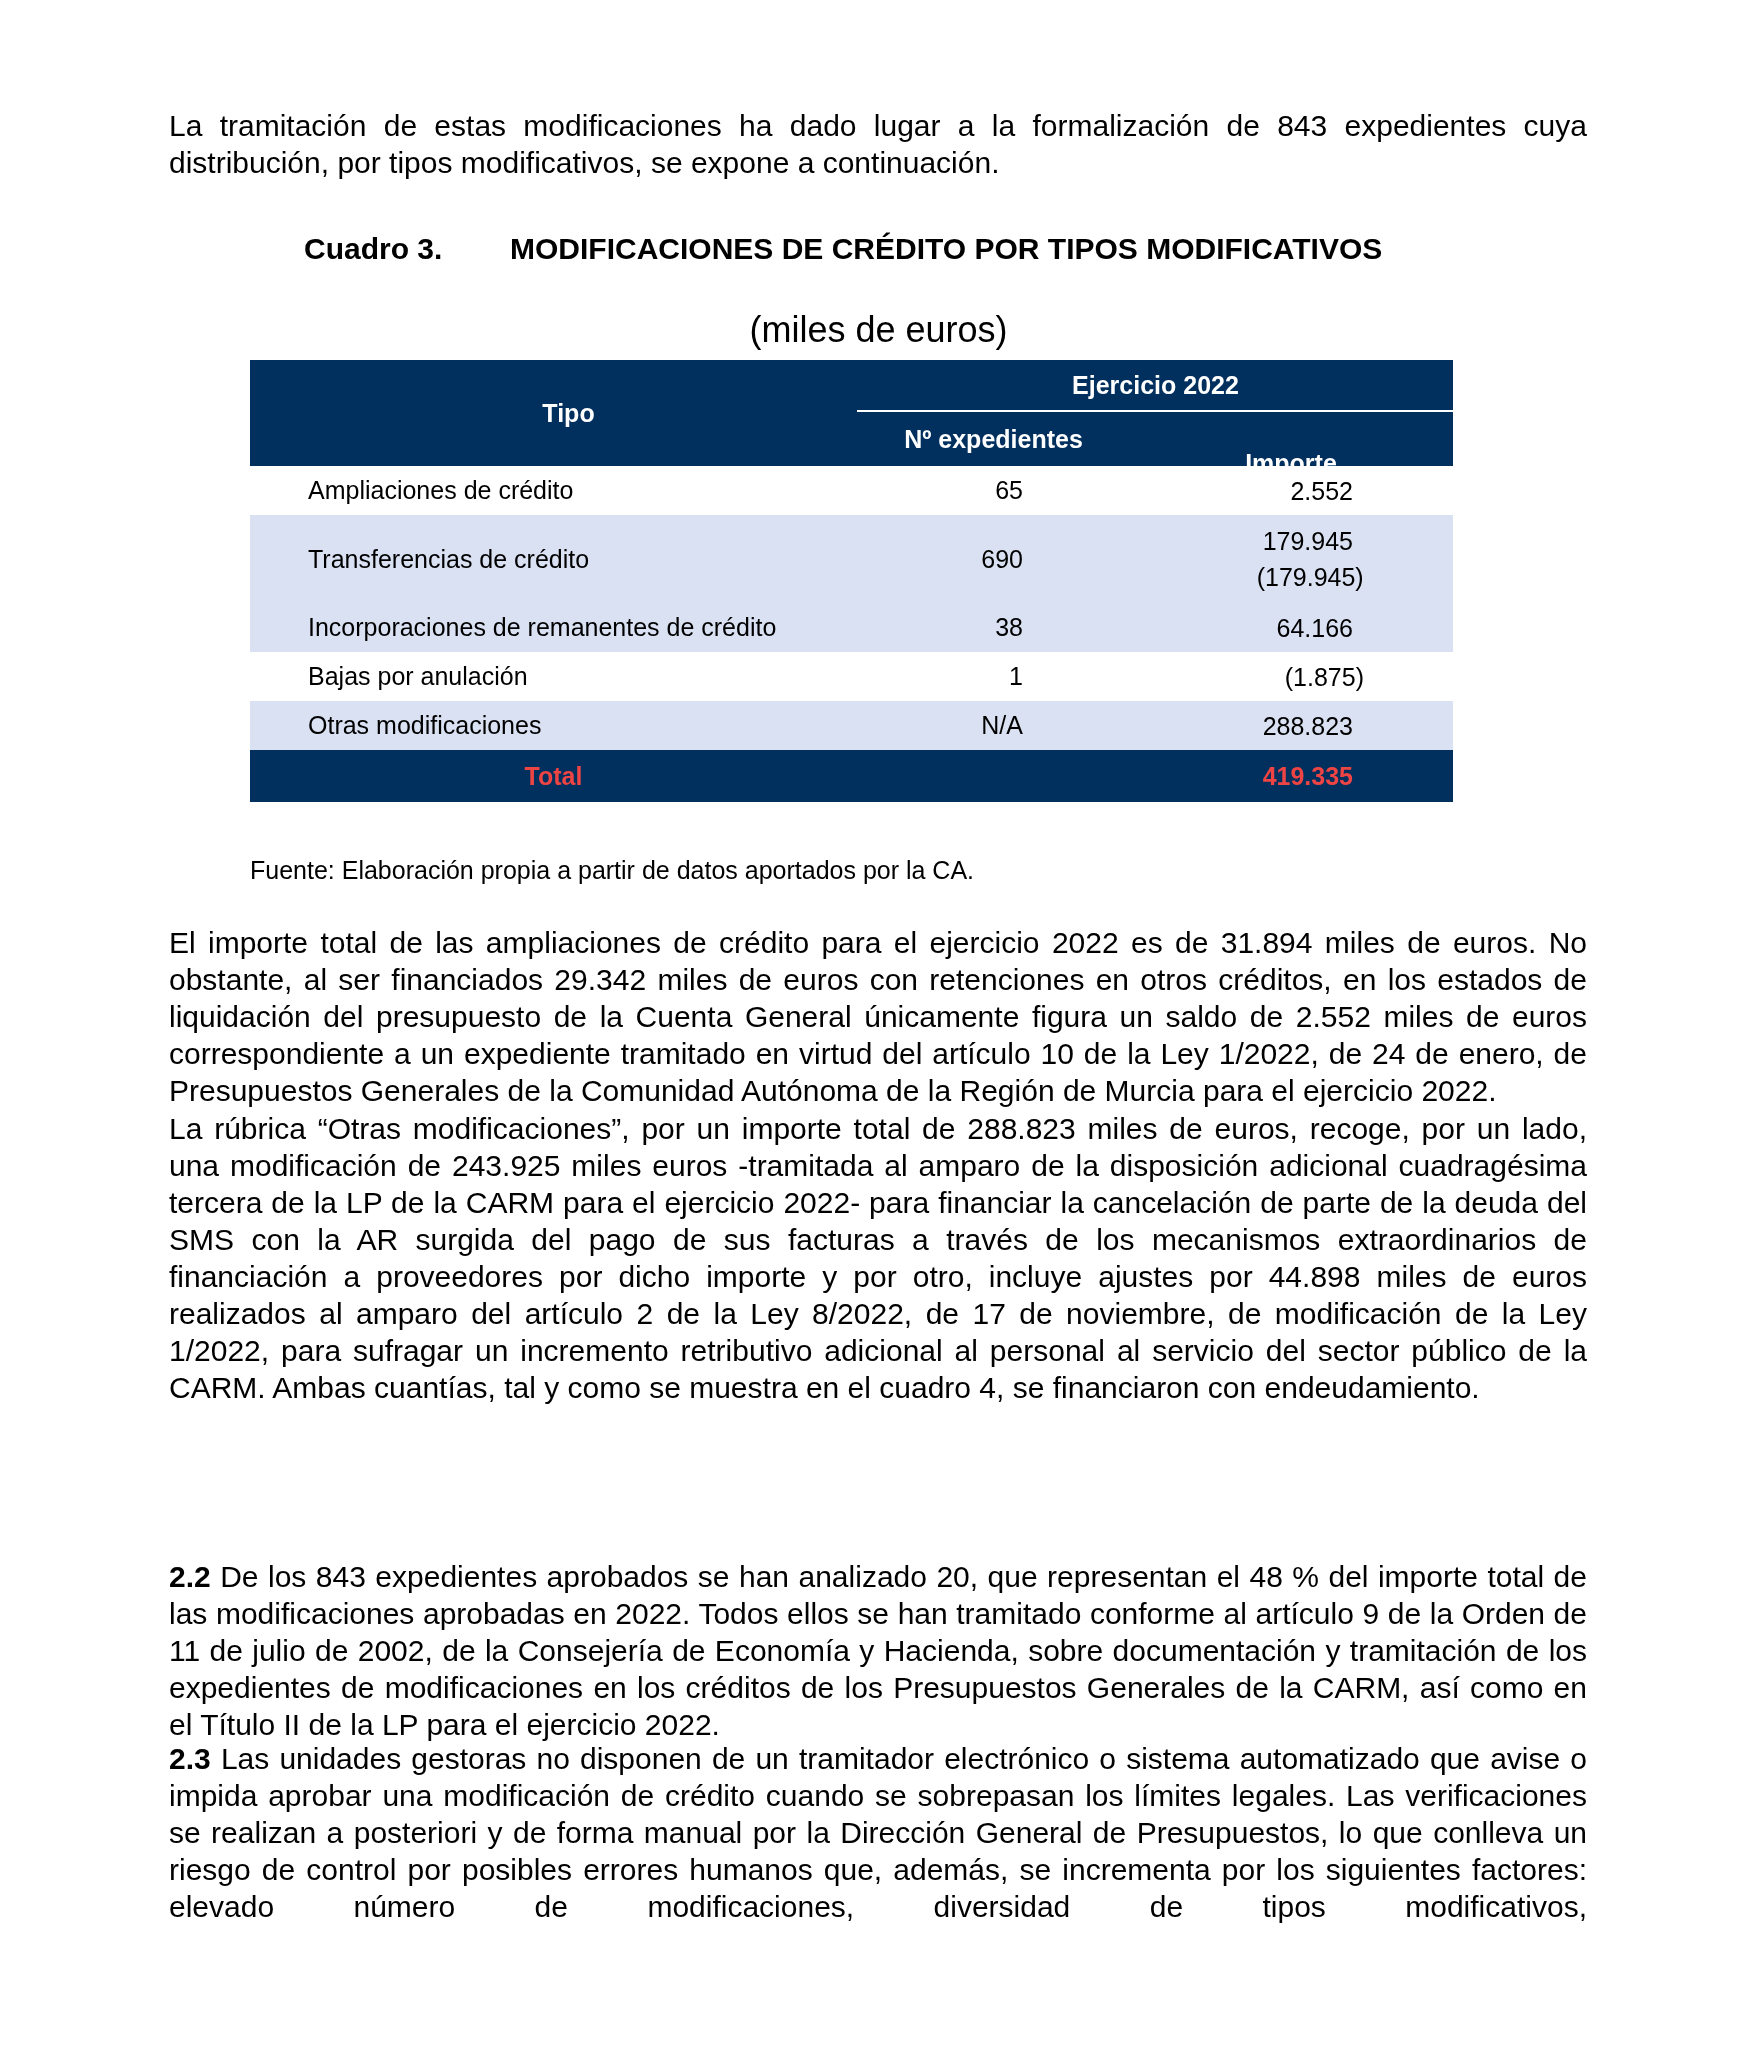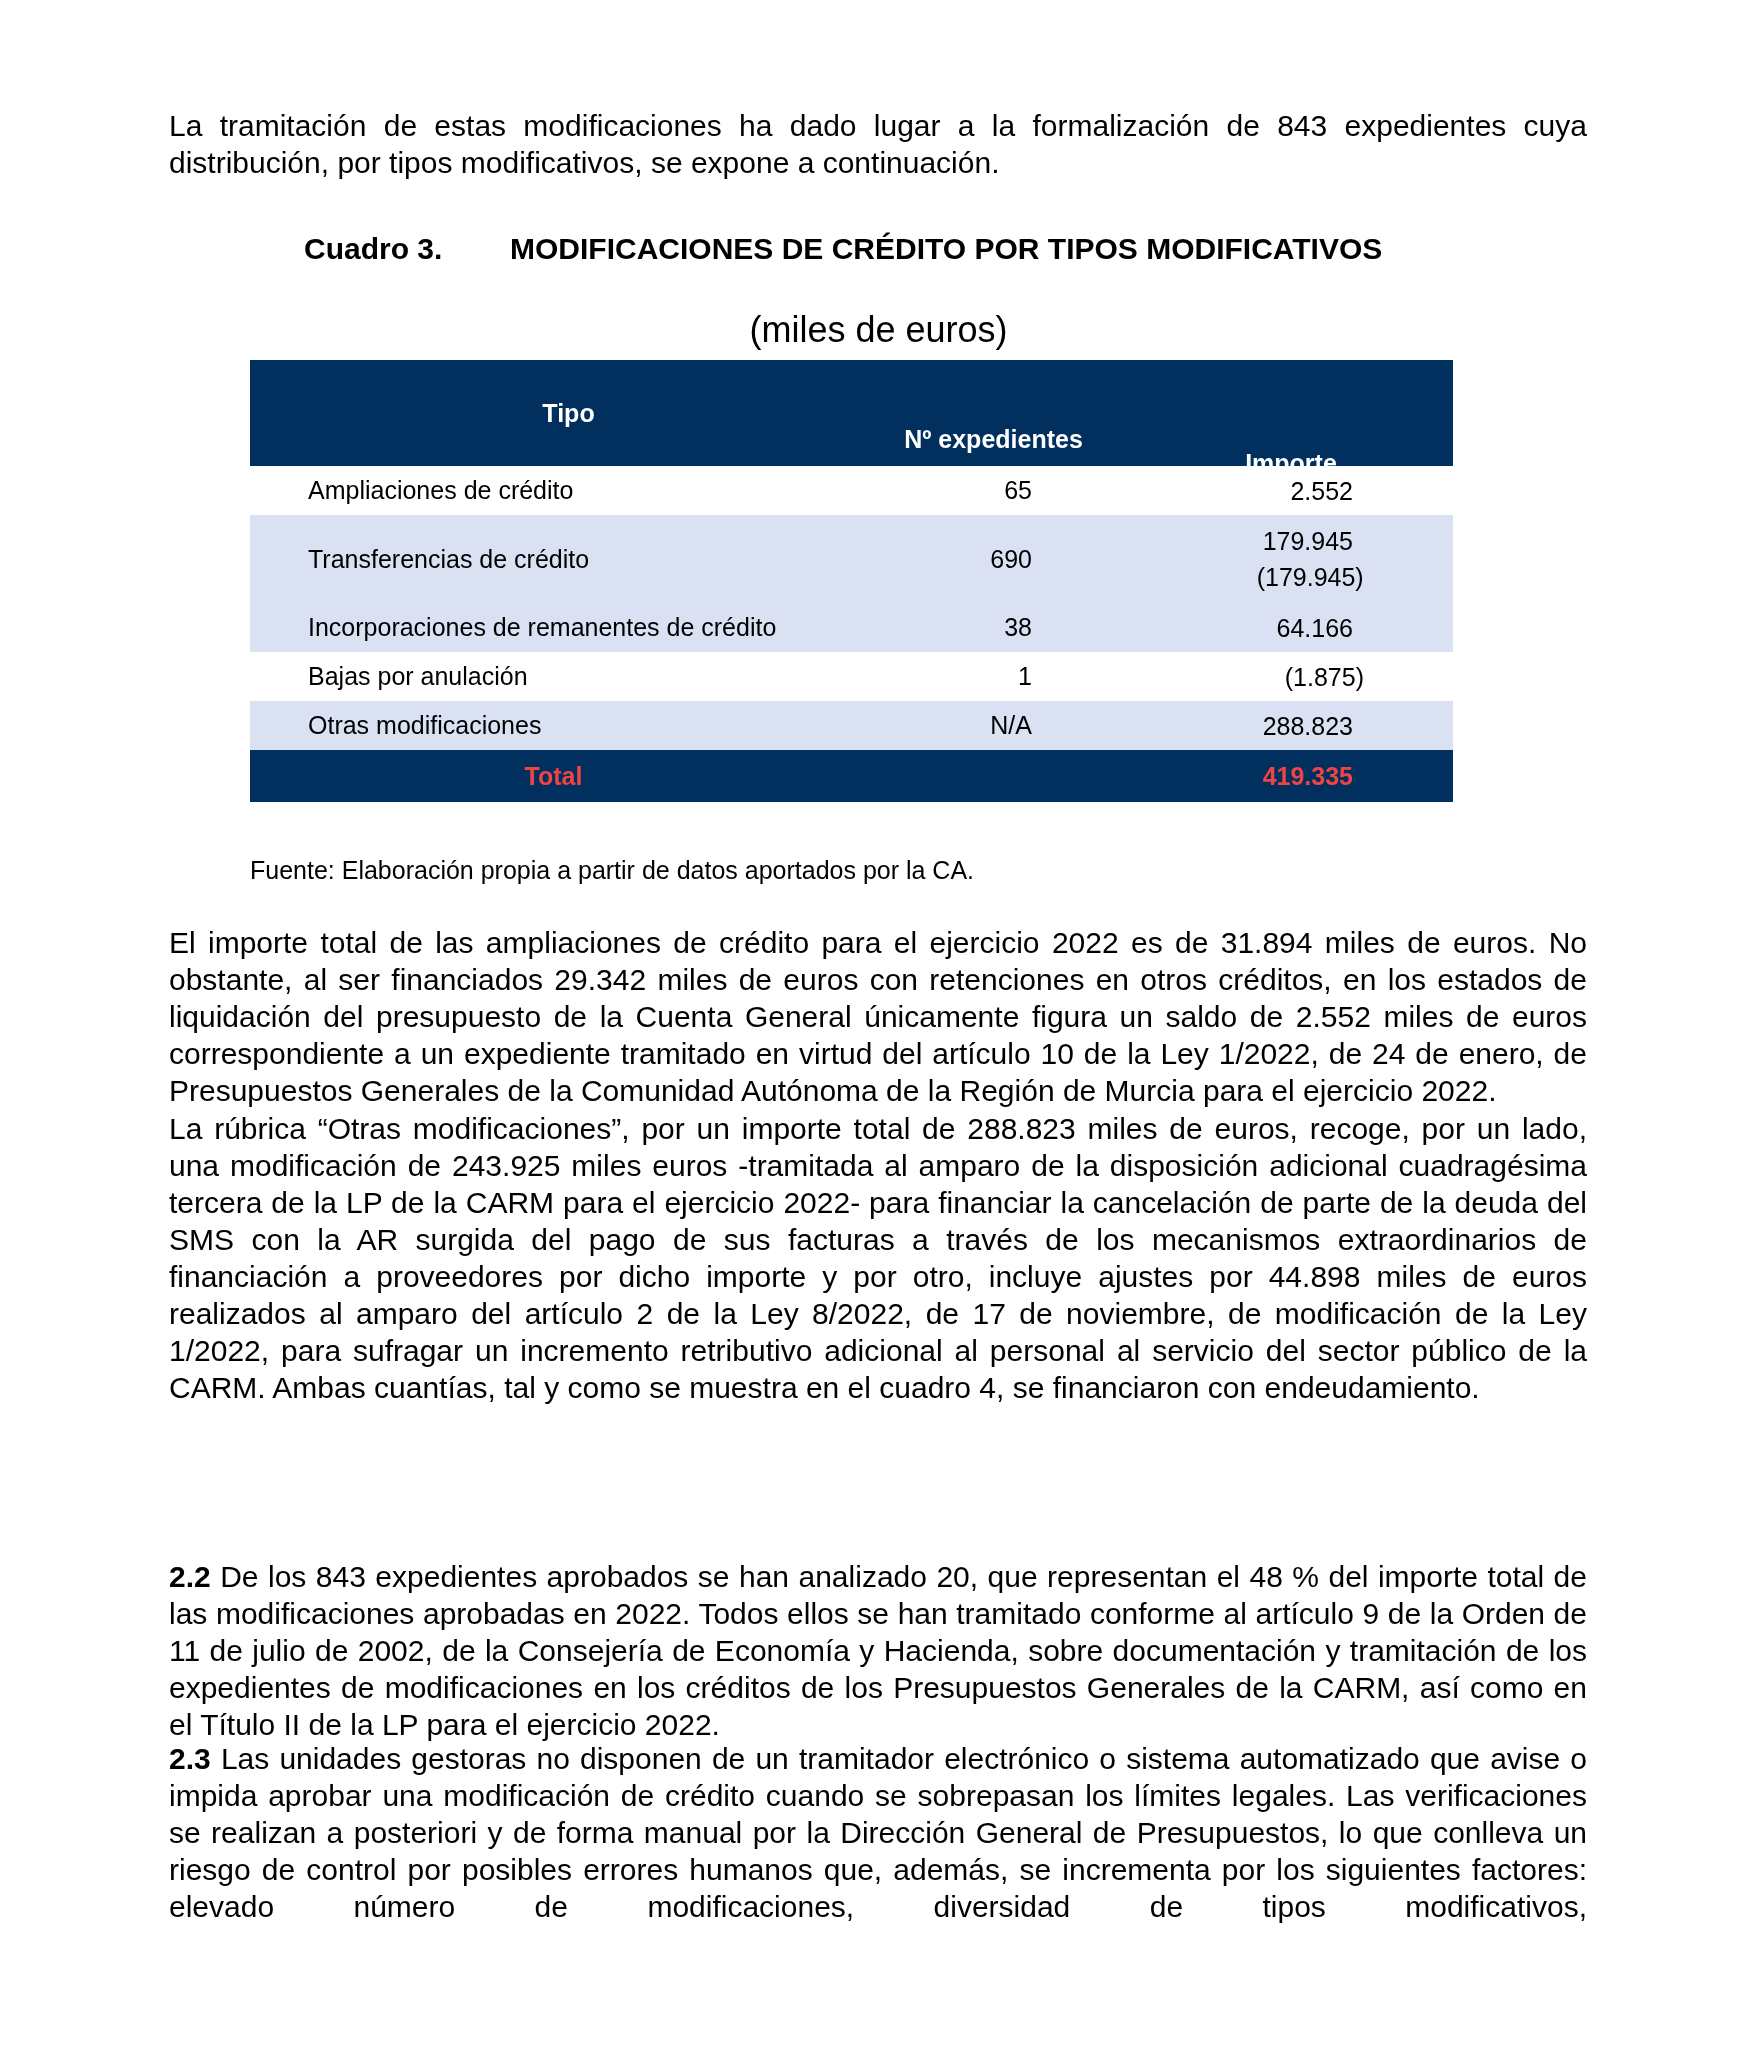--- a/index.html
+++ b/index.html
@@ -20,40 +20,41 @@
   .hdr .group { position: absolute; left: 607px; top: 0; width: 597px; height: 50px; display: flex; align-items: center; justify-content: center;
                 border-bottom: 2.5px solid #ffffff; }
   .hdr .sub { position: absolute; top: 53px; height: 53px; display: flex; align-items: center; justify-content: center; }
   .hdr .sub.n { left: 607px; width: 273px; }
   .hdr .sub.imp { left: 879px; width: 324px; margin-top: 24px; }
 
   .row { position: relative; height: 49px; font-size: 25px; display: flex; align-items: center; }
   .row.tall { height: 88px; }
   .row.alt { background: #D9E1F2; }
   .row .lbl { position: absolute; left: 58px; }
-  .row .num { position: absolute; right: 421px; text-align: left; }
+  .row .num { position: absolute; right: 430px; text-align: left; }
   .row .imp { position: absolute; right: 100px; text-align: right; line-height: 36px; }
   .row .imp .paren { display: block; margin-right: -10.7px; }
   .total { height: 52px; background: #012F5E; color: #ef4444; font-weight: bold; font-size: 25px; position: relative; display: flex; align-items: center; }
   .total .lbl { position: absolute; left: 0; width: 607px; text-align: center; }
   .total .imp { position: absolute; right: 100px; }
   .source { position: absolute; left: 250px; top: 855px; font-size: 25px; line-height: 31px; }
 </style>
 </head>
 <body>
 
 <p class="para" style="top:107px; margin:0;">La tramitación de estas modificaciones ha dado lugar a la formalización de 843 expedientes cuya distribución, por tipos modificativos, se expone a continuación.</p>
 
 <div class="caption caption-num">Cuadro 3.</div>
 <div class="caption caption-title">MODIFICACIONES DE CRÉDITO POR TIPOS MODIFICATIVOS</div>
 <div class="units">(miles de euros)</div>
 
 <div class="tbl">
   <div class="hdr">
     <div class="tipo">Tipo</div>
+    <div class="group">Ejercicio 2022</div>
     <div class="sub n">Nº expedientes</div>
     <div class="sub imp">Importe</div>
   </div>
 
   <div class="row">
     <span class="lbl">Ampliaciones de crédito</span>
     <span class="num">65</span>
     <span class="imp">2.552</span>
   </div>
   <div class="row tall alt">

